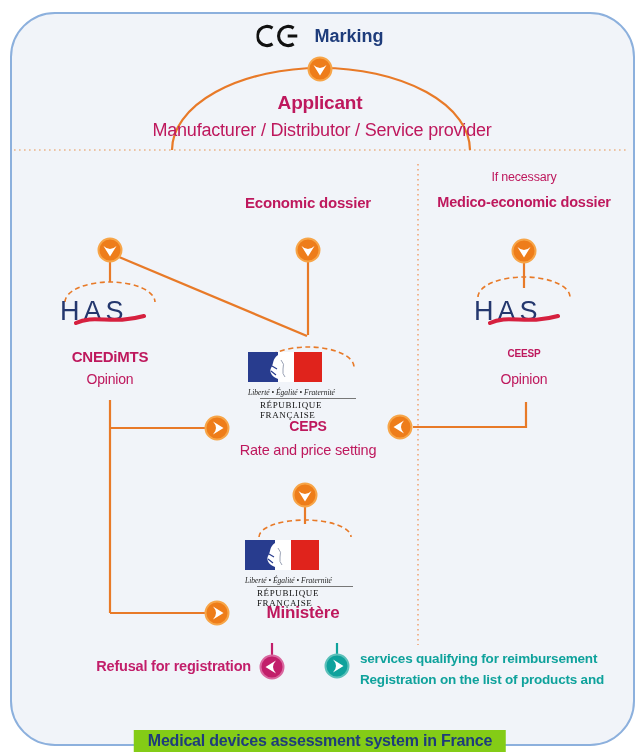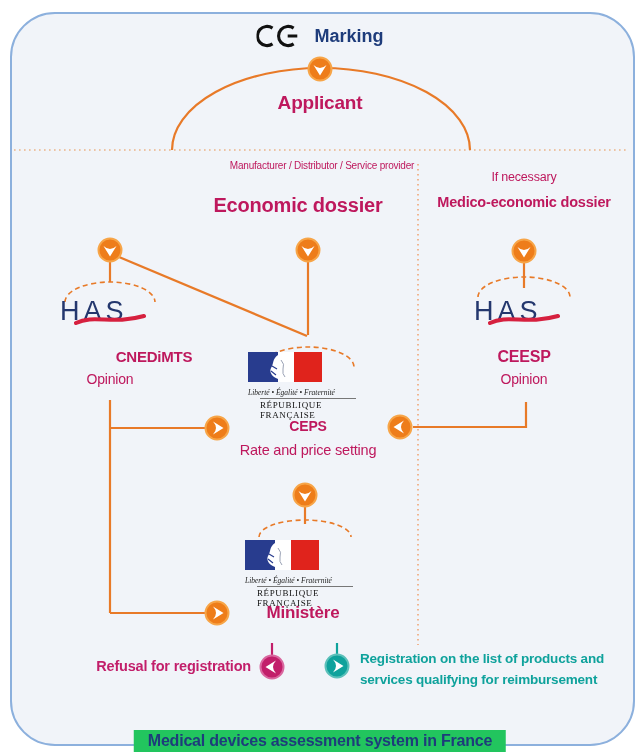--- a/index.html
+++ b/index.html
@@ -16,21 +16,21 @@
   .haslogo{position:absolute;z-index:2;transform:translateX(-50%);width:100px;}
   .hastext{font-size:27px;letter-spacing:4px;color:#24376e;font-weight:400;line-height:30px;}
   .swoosh{position:absolute;left:14px;top:16px;}
   .rf{position:absolute;z-index:2;transform:translateX(-50%);text-align:left;width:120px;}
   .rf-motto{font-family:"Liberation Serif",serif;font-style:italic;font-size:7.5px;color:#222;margin-top:2px;}
   .rf-name{font-family:"Liberation Serif",serif;font-size:9px;letter-spacing:0.6px;color:#111;
            border-top:1px solid #777;margin:1px auto 0 auto;padding-top:1px;width:96px;}
   .magenta{color:#c21e6a;}
   .teal{color:#0fa29c;}
   #footer-title{position:absolute;left:320px;top:730px;transform:translateX(-50%);
-                background:#22c55e;padding:2px 14px;font-weight:bold;font-size:16px;color:#1e3c7b;
+                background:#84cc16;padding:2px 14px;font-weight:bold;font-size:16px;color:#1e3c7b;
                 white-space:nowrap;z-index:4;letter-spacing:-0.2px;}
   #ce-block{position:absolute;left:320px;top:24px;transform:translateX(-50%);
             display:flex;align-items:center;gap:10px;z-index:2;}
 </style>
 </head>
 <body>
 
 <div id="canvas">
 
   <div id="panel"></div>
@@ -67,42 +67,42 @@
   <div id="ce-block">
     <svg width="48" height="24" viewBox="0 0 50 24">
       <path d="M16.7,3.8 A10,10 0 1 0 16.7,20.2" stroke="#111" stroke-width="3.2" fill="none"></path>
       <path d="M38.7,3.8 A10,10 0 1 0 38.7,20.2" stroke="#111" stroke-width="3.2" fill="none"></path>
       <path d="M32.5,12 H42.5" stroke="#111" stroke-width="3.2" fill="none"></path>
     </svg>
     <span class="b" style="font-size:18px;color:#1e3c7b;">Marking</span>
   </div>
 
   <div class="t c b" style="left:320px;top:92px;font-size:19px;">Applicant</div>
-  <div class="t c" style="left:322px;top:120px;font-size:10px;margin-top:40px;">Manufacturer / Distributor / Service provider</div>
-
-  <div class="t c b" style="left:298px;top:194px;font-size:20px;">Economic dossier</div>
+  <div class="t c" style="left:322px;top:120px;font-size:18px;">Manufacturer / Distributor / Service provider</div>
+
+  <div class="t c b" style="left:308px;top:194px;font-size:15px;">Economic dossier</div>
   <div class="t c" style="left:524px;top:170px;font-size:12.5px;">If necessary</div>
   <div class="t c b" style="left:524px;top:194px;font-size:14.5px;">Medico-economic dossier</div>
 
   <div class="haslogo" style="left:110px;top:296px;">
     <div class="hastext">HAS</div>
     <svg class="swoosh" width="72" height="14" viewBox="0 0 72 14">
       <path d="M2,11 C20,2 38,13 70,4" stroke="#d6203f" stroke-width="4" fill="none" stroke-linecap="round"></path>
     </svg>
   </div>
-  <div class="t c b" style="left:110px;top:348px;font-size:15px;margin-left:44px;">CNEDiMTS</div>
+  <div class="t c b" style="left:110px;top:348px;font-size:15px;">CNEDiMTS</div>
   <div class="t c" style="left:110px;top:371px;font-size:14px;">Opinion</div>
 
   <div class="haslogo" style="left:524px;top:296px;">
     <div class="hastext">HAS</div>
     <svg class="swoosh" width="72" height="14" viewBox="0 0 72 14">
       <path d="M2,11 C20,2 38,13 70,4" stroke="#d6203f" stroke-width="4" fill="none" stroke-linecap="round"></path>
     </svg>
   </div>
-  <div class="t c b" style="left:524px;top:348px;font-size:16px;">CEESP</div>
+  <div class="t c b" style="left:524px;top:348px;font-size:10px;">CEESP</div>
   <div class="t c" style="left:524px;top:371px;font-size:14px;">Opinion</div>
 
   <div class="rf" style="left:308px;top:352px;">
     <svg width="74" height="30" viewBox="0 0 74 30">
       <rect x="0" y="0" width="30" height="30" fill="#283c8e"></rect>
       <rect x="30" y="0" width="16" height="30" fill="#fff"></rect>
       <rect x="46" y="0" width="28" height="30" fill="#e0231c"></rect>
       <path d="M30,3 C24,7 26,12 23,16 C21,20 24,25 30,27 Z" fill="#fff"></path>
       <path d="M24,14 l5,3 M23,19 l5,4" stroke="#283c8e" stroke-width="1.2" fill="none"></path>
       <path d="M33,8 q4,4 2,9 q-1,5 2,8" stroke="#9aa2b5" stroke-width="1" fill="none"></path>
@@ -122,22 +122,22 @@
       <path d="M24,14 l5,3 M23,19 l5,4" stroke="#283c8e" stroke-width="1.2" fill="none"></path>
       <path d="M33,8 q4,4 2,9 q-1,5 2,8" stroke="#9aa2b5" stroke-width="1" fill="none"></path>
     </svg>
     <div class="rf-motto">Liberté • Égalité • Fraternité</div>
     <div class="rf-name">RÉPUBLIQUE FRANÇAISE</div>
   </div>
   <div class="t c b" style="left:303px;top:603px;font-size:17px;">Ministère</div>
 
   <div class="t b magenta" style="right:392px;top:658px;font-size:14.5px;">Refusal for registration</div>
   <div class="t b teal" style="left:360px;top:648px;font-size:13.5px;line-height:21px;">
+    <div>services qualifying for reimbursement</div>
     <div>Registration on the list of products and</div>
-    <div>services qualifying for reimbursement</div>
   </div>
 
   <div class="node" style="left:320px;top:69px;">
     <svg width="26" height="26" viewBox="0 0 26 26">
         <circle cx="13" cy="13" r="11.5" fill="#ee7d1a" stroke="#f7a548" stroke-width="2"></circle>
         <path d="M6.5,9 Q13,15 19.5,9 L13,19.5 Z" fill="#fff"></path>
       </svg>
   </div>
   <div class="node" style="left:110px;top:250px;">
     <svg width="26" height="26" viewBox="0 0 26 26">

